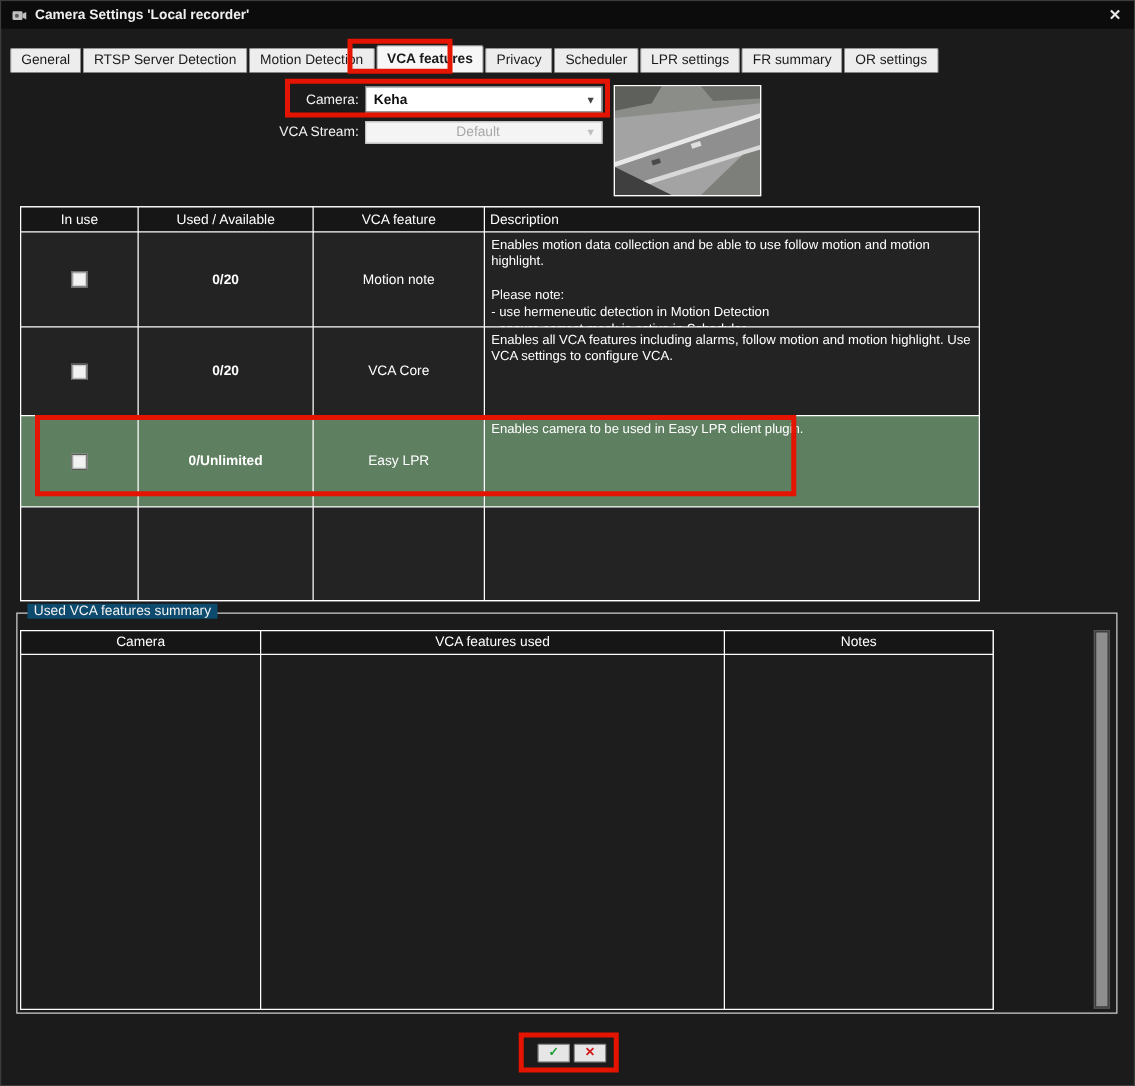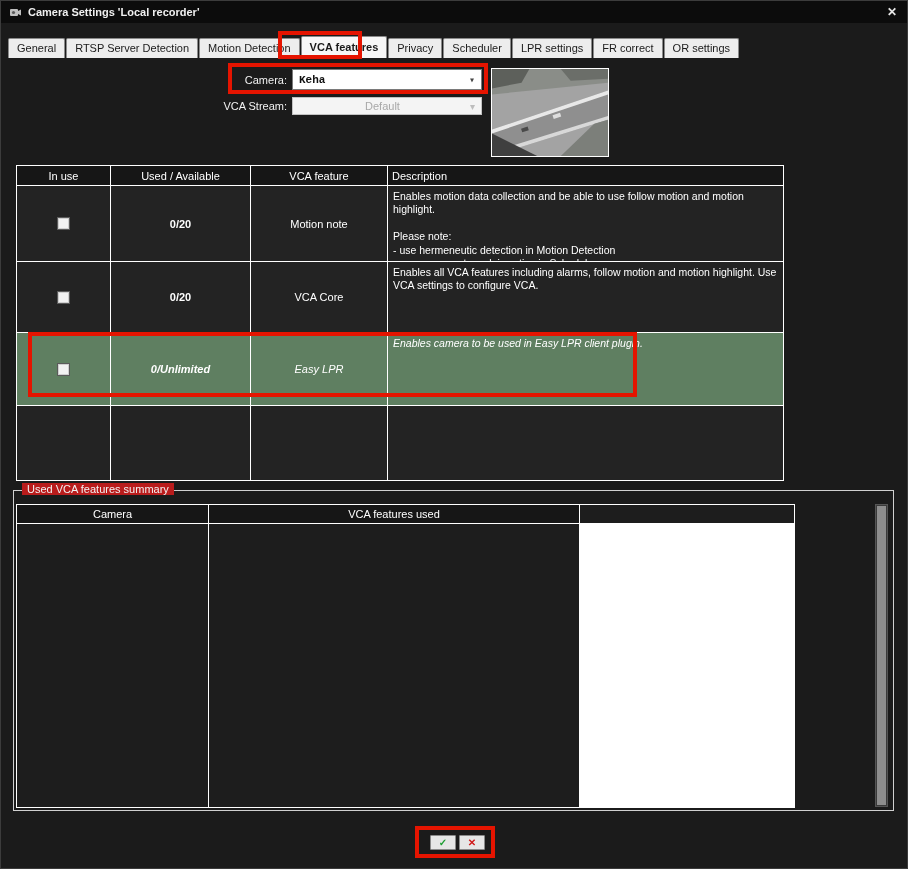--- a/index.html
+++ b/index.html
@@ -55,33 +55,33 @@
     grid-template-columns:93px 139px 136px 1fr;
     grid-template-rows:19px 75px 70px 72px 74px;
     gap:1px; background:#ffffff; border:1px solid #ffffff;
   }
   .ftable > div { background:#232323; }
   .fth { display:flex; align-items:center; justify-content:center; font-size:11px; color:#fff; background:#161616 !important; }
   .fth.left { justify-content:flex-start; padding-left:4px; }
   .fcell { display:flex; align-items:center; justify-content:center; font-size:11px; color:#fff; }
   .fcell.desc { justify-content:flex-start; align-items:flex-start; padding:4px 5px; font-size:10.5px; line-height:1.28; white-space:pre-line; }
   .fcell.val { font-weight:bold; }
-  .rowhl { background:#5f7f61 !important;font-style:italic; }
+  .rowhl { background:#5f7f61 !important; }
   .checkbox {
     width:13px; height:13px; background:#f2f2f2; border:1px solid #5a5a5a;
     box-shadow:inset 0 0 0 1px #cfcfcf;
   }
 
   
   .groupbox {
     position:absolute; left:12px; top:489px; width:881px; height:321px;
     border:1px solid #d0d0d0;
   }
   .groupbox .legend {
-    position:absolute; top:-8px; left:8px; background:#b91c1c;
+    position:absolute; top:-8px; left:8px; background:#0c4a6e;
     padding:0 5px; font-size:11px; color:#f2f2f2; white-space:nowrap;
   }
   .stable {
     position:absolute; left:2px; top:13px; width:779px;
     display:grid;
     grid-template-columns:191px 370px 1fr;
     grid-template-rows:18px 283px;
     gap:1px; background:#ffffff; border:1px solid #ffffff;
   }
   .stable > div { background:#1d1d1d; }
@@ -128,26 +128,26 @@
   </div>
 
   <div class="tabstrip">
     <div class="tab">General</div>
     <div class="tab">RTSP Server Detection</div>
     <div class="tab">Motion Detection</div>
     <div class="tab active">VCA features</div>
     <div class="tab">Privacy</div>
     <div class="tab">Scheduler</div>
     <div class="tab">LPR settings</div>
-    <div class="tab">FR correct</div>
+    <div class="tab">FR summary</div>
     <div class="tab">OR settings</div>
   </div>
 
   <div class="formlabel" style="left:196px; top:73px;">Camera:</div>
-  <div class="selectbox primary" style="left:291px; top:68px; width:190px; height:21px;font-family:Liberation Mono, monospace;">
+  <div class="selectbox primary" style="left:291px; top:68px; width:190px; height:21px;">
     <span class="val">Keha</span>
     <span class="chev">▾</span>
   </div>
 
   <div class="formlabel" style="left:196px; top:99px;">VCA Stream:</div>
   <div class="selectbox disabled" style="left:291px; top:96px; width:190px; height:18px;text-align:center;">
     <span class="val">Default</span>
     <span class="chev">▾</span>
   </div>
 
@@ -203,20 +203,21 @@
     <div class="fcell"></div>
     <div class="fcell"></div>
     <div class="fcell"></div>
   </div>
 
   <div class="groupbox">
     <div class="legend">Used VCA features summary</div>
     <div class="stable">
       <div class="sth">Camera</div>
       <div class="sth">VCA features used</div>
+      <div class="sth">Notes</div>
       <div></div>
       <div></div>
       <div></div>
     </div>
     <div class="scroll">
       <div class="thumb"></div>
     </div>
   </div>
 
   <div class="btn ok">

